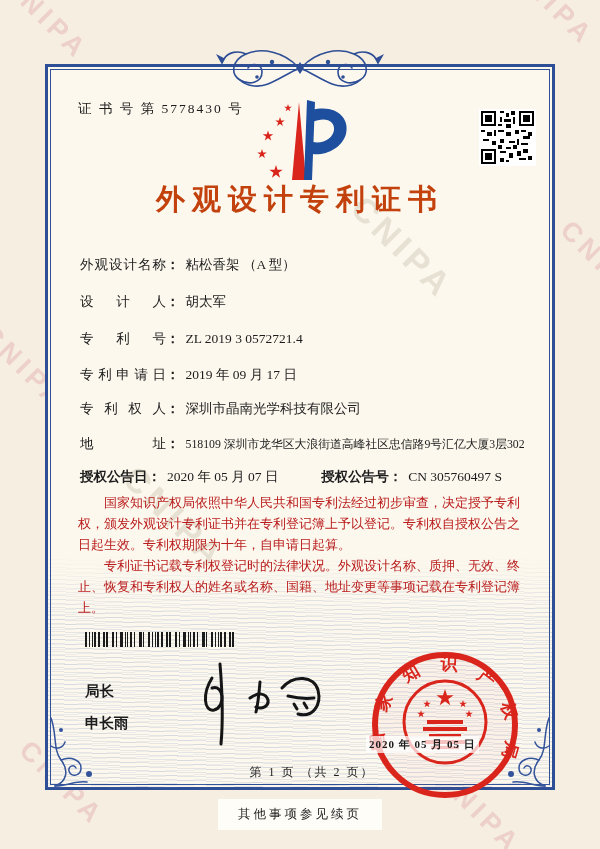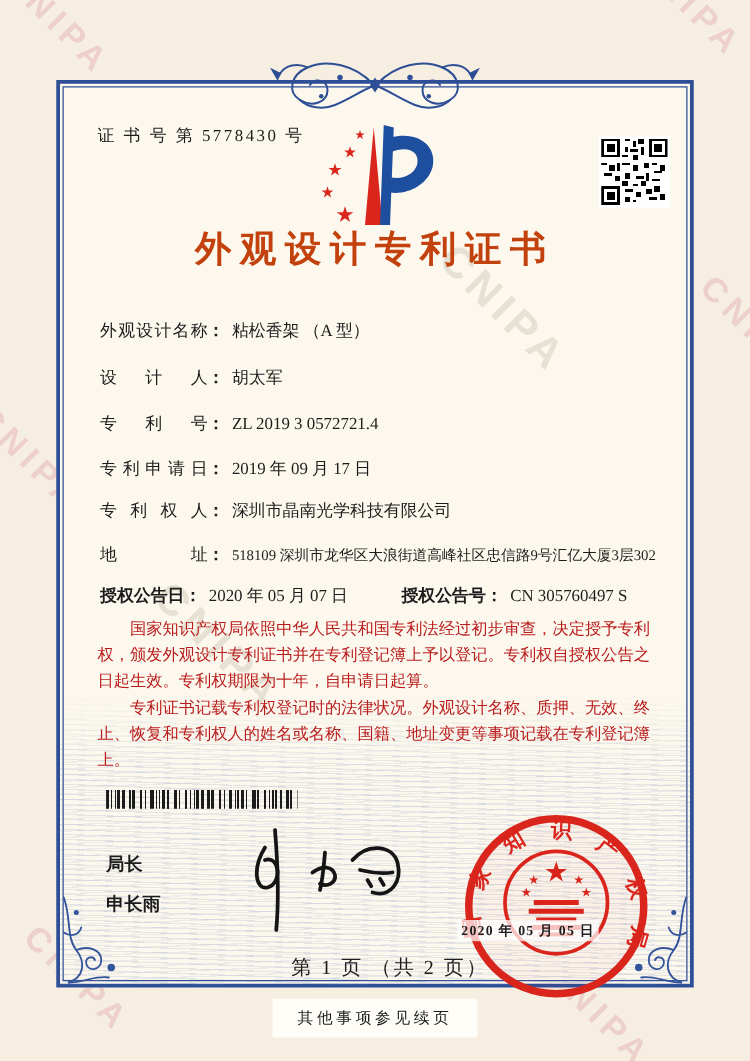--- a/index.html
+++ b/index.html
@@ -57,21 +57,21 @@
       font-family:"Liberation Sans","DejaVu Sans",sans-serif;}
   .director-name{position:absolute;left:85px;top:714px;font-size:14.5px;font-weight:bold;
       font-family:"Liberation Sans","DejaVu Sans",sans-serif;}
   .sig{position:absolute;left:190px;top:660px;}
 
   .seal{position:absolute;left:363px;top:646px;}
   .seal-date{position:absolute;left:366px;top:736px;font-size:11px;font-weight:bold;
       letter-spacing:1px;background:rgba(255,255,255,.72);padding:1px 3px;z-index:5;}
 
   .page-info{position:absolute;left:45px;top:764px;width:534px;text-align:center;
-      font-size:16px;letter-spacing:2px;}
+      font-size:12px;letter-spacing:2px;}
 
   .cont-box{position:absolute;left:50%;top:799px;transform:translateX(-50%);
       background:#fffdf8;padding:7px 20px;font-size:12.5px;letter-spacing:3px;z-index:3;}
 
   .ornament-top{position:absolute;left:210px;top:42px;z-index:2;}
   .lace{position:absolute;z-index:2;}
   .lace.bl{left:47px;top:716px;}
   .lace.br{right:47px;top:716px;transform:scaleX(-1);}
 </style>
 </head>

